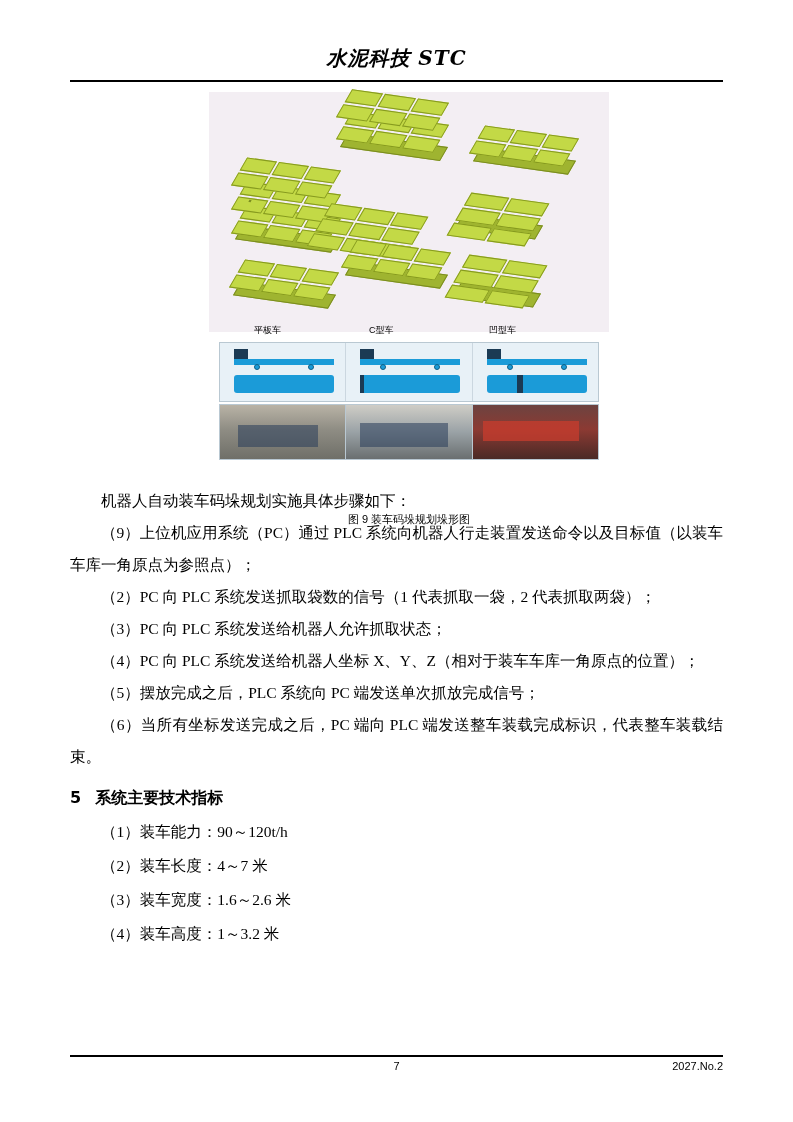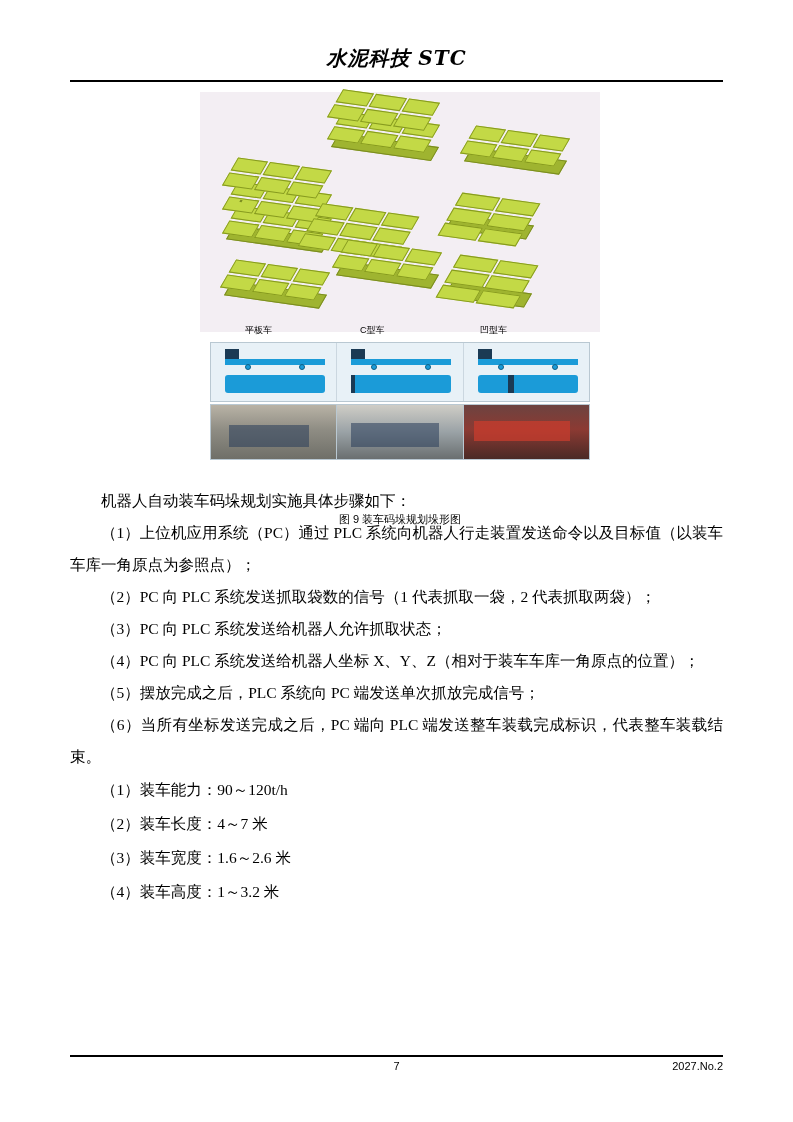--- a/index.html
+++ b/index.html
@@ -42,21 +42,21 @@
     position: absolute;
     left: 70px;
     top: 80px;
     width: 653px;
     border-top: 2px solid #000;
   }
 
   
   .figure {
     position: absolute;
-    left: 200px;
+    left: 209px;
     top: 92px;
     width: 368px;
   }
   .fig-img {
     position: relative;
     width: 400px;
     height: 360px;
   }
   .fig-top {
     position: absolute;
@@ -391,27 +391,30 @@
           <div class="p-shape2" style="left:10px; top:16px; width:96px; height:20px;"></div>
         </div>
       </div>
 
       <div class="fig-caption">图 9  装车码垛规划垛形图</div>
     </div>
   </div>
 
   <div class="body-text">
     <p class="para">机器人自动装车码垛规划实施具体步骤如下：</p>
-    <p class="para">（1）上位机应用系统（PC）通过 PLC 系统向机器人行走装置发送命令以及目标值（以装车车库一角原点为参照点）；</p>
+    <p class="para">（9）上位机应用系统（PC）通过 PLC 系统向机器人行走装置发送命令以及目标值（以装车车库一角原点为参照点）；</p>
     <p class="para">（2）PC 向 PLC 系统发送抓取袋数的信号（1 代表抓取一袋，2 代表抓取两袋）；</p>
     <p class="para">（3）PC 向 PLC 系统发送给机器人允许抓取状态；</p>
     <p class="para">（4）PC 向 PLC 系统发送给机器人坐标 X、Y、Z（相对于装车车库一角原点的位置）；</p>
     <p class="para">（5）摆放完成之后，PLC 系统向 PC 端发送单次抓放完成信号；</p>
     <p class="para">（6）当所有坐标发送完成之后，PC 端向 PLC 端发送整车装载完成标识，代表整车装载结束。</p>
 
+    <h2 class="section-head">
+      <span class="num">5</span><span>系统主要技术指标</span>
+    </h2>
 
     <p class="spec">（1）装车能力：90～120t/h</p>
     <p class="spec">（2）装车长度：4～7 米</p>
     <p class="spec">（3）装车宽度：1.6～2.6 米</p>
     <p class="spec">（4）装车高度：1～3.2 米</p>
   </div>
 
   <div class="footer-rule"></div>
   <div class="footer">
     <div class="footer-page">7</div>

